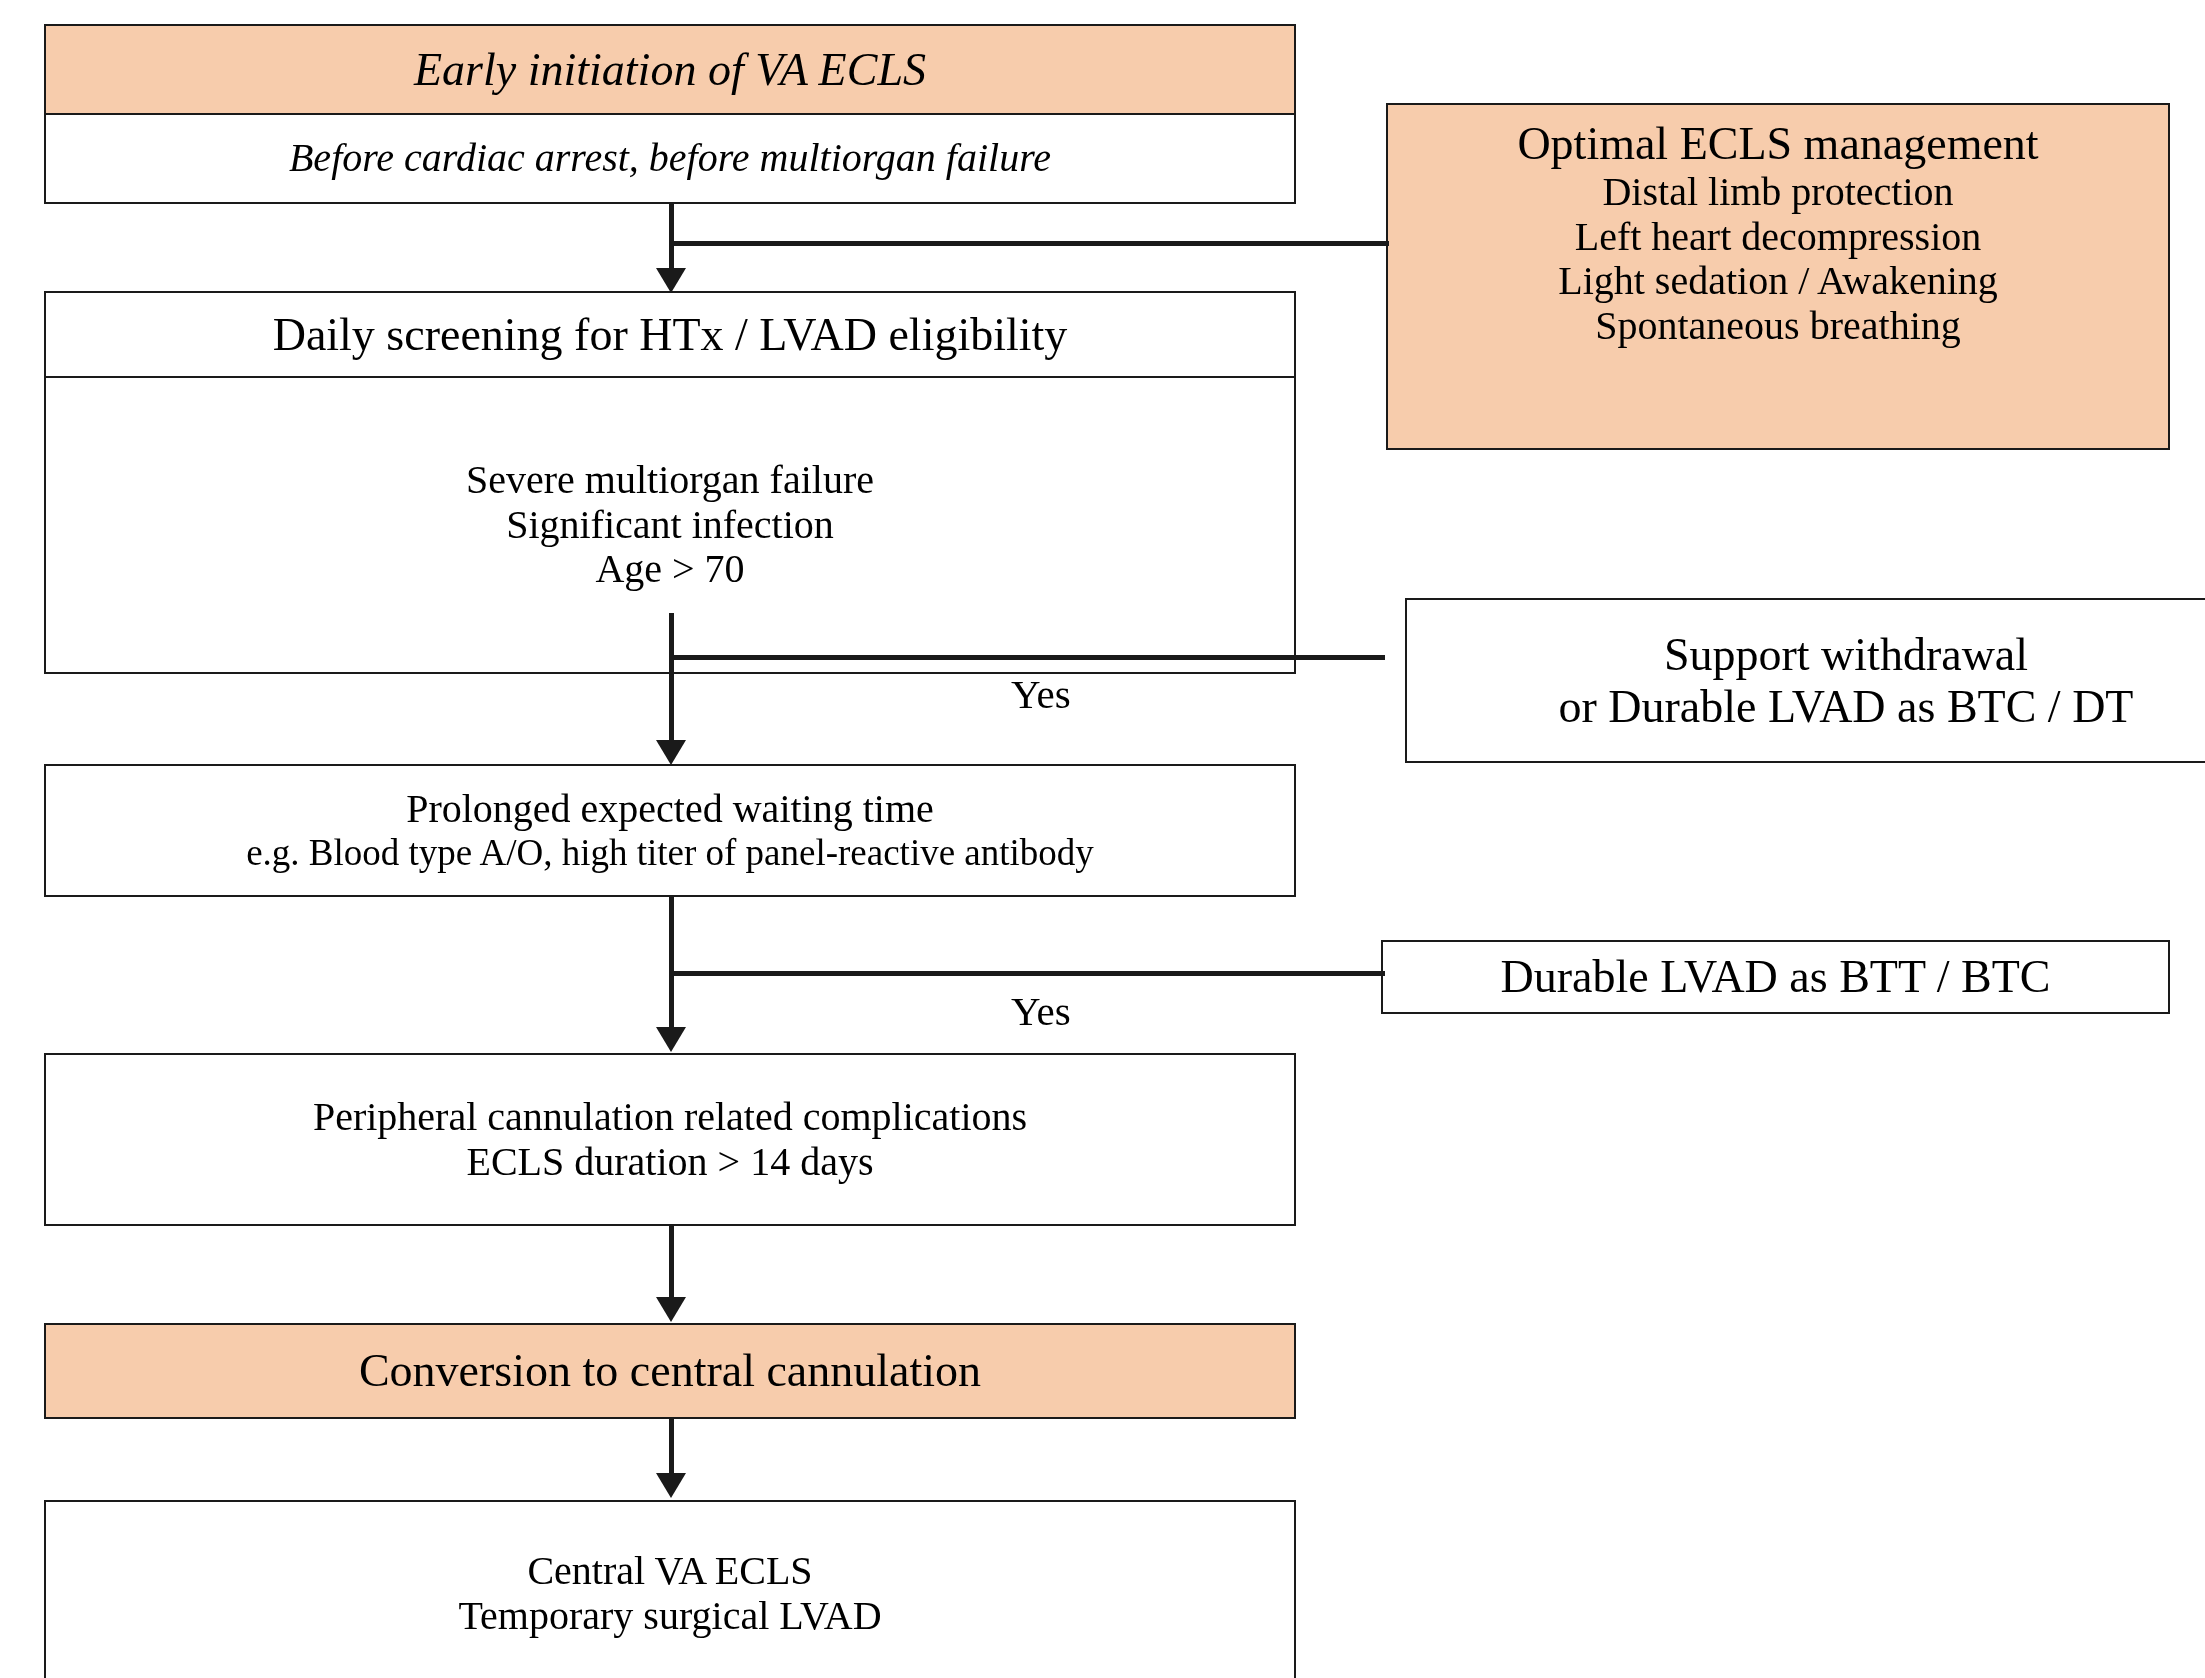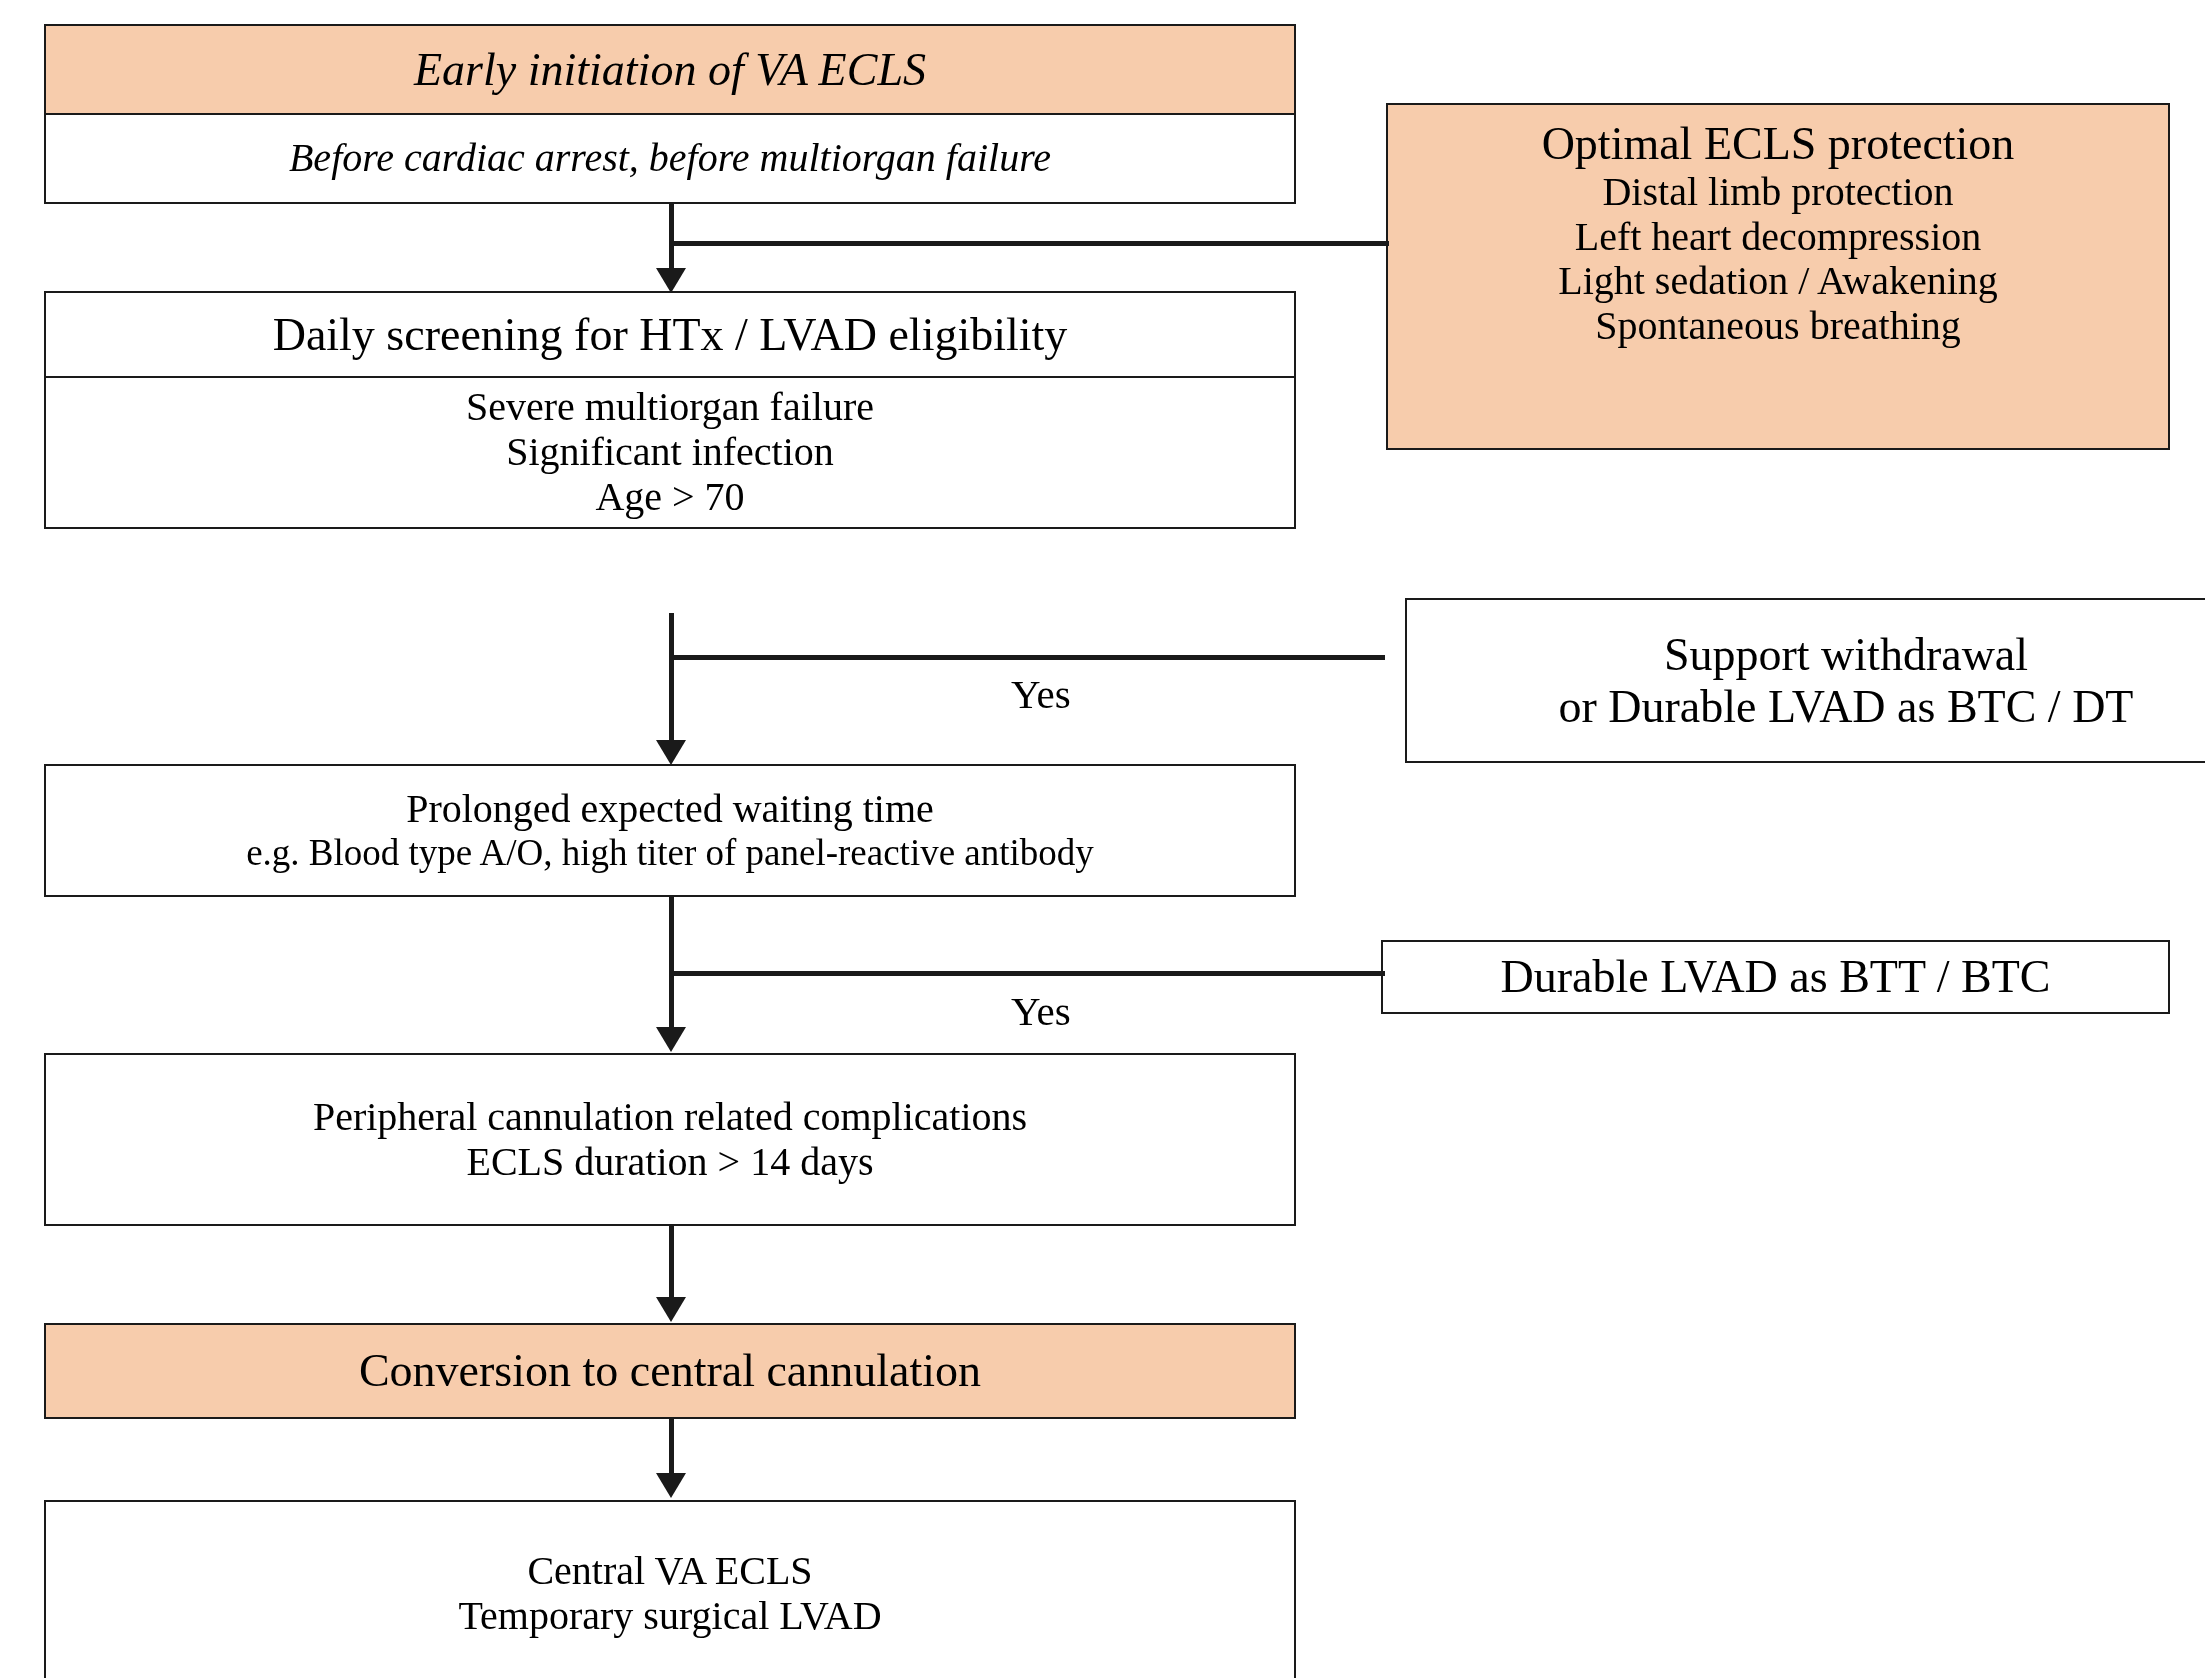--- a/index.html
+++ b/index.html
@@ -90,29 +90,29 @@
     <div class="cell header" style="height:89px;">
       <div class="line t-title">Early initiation of VA ECLS</div>
     </div>
     <div class="cell" style="flex:1;">
       <div class="line t-body">Before cardiac arrest, before multiorgan failure</div>
     </div>
   </div>
 
   <div class="box" style="left:1386px; top:103px; width:784px; height:347px;">
     <div class="cell peachfill" style="flex:1; justify-content:flex-start; padding-top:13.3px;">
-      <div class="line t-big">Optimal ECLS protection</div>
+      <div class="line t-big">Optimal ECLS management</div>
       <div class="line t-body">Distal limb protection</div>
       <div class="line t-body">Left heart decompression</div>
       <div class="line t-body">Light sedation / Awakening</div>
       <div class="line t-body">Spontaneous breathing</div>
     </div>
   </div>
 
-  <div class="box" style="left:44px; top:291px; width:1252px; height:238px;">
+  <div class="box" style="left:44px; top:291px; width:1252px; height:383px;">
     <div class="cell header-plain" style="height:85px;">
       <div class="line t-title">Daily screening for HTx / LVAD eligibility</div>
     </div>
     <div class="cell" style="flex:1;">
       <div class="line t-body">Severe multiorgan failure</div>
       <div class="line t-body">Significant infection</div>
       <div class="line t-body">Age &gt; 70</div>
     </div>
   </div>
 

